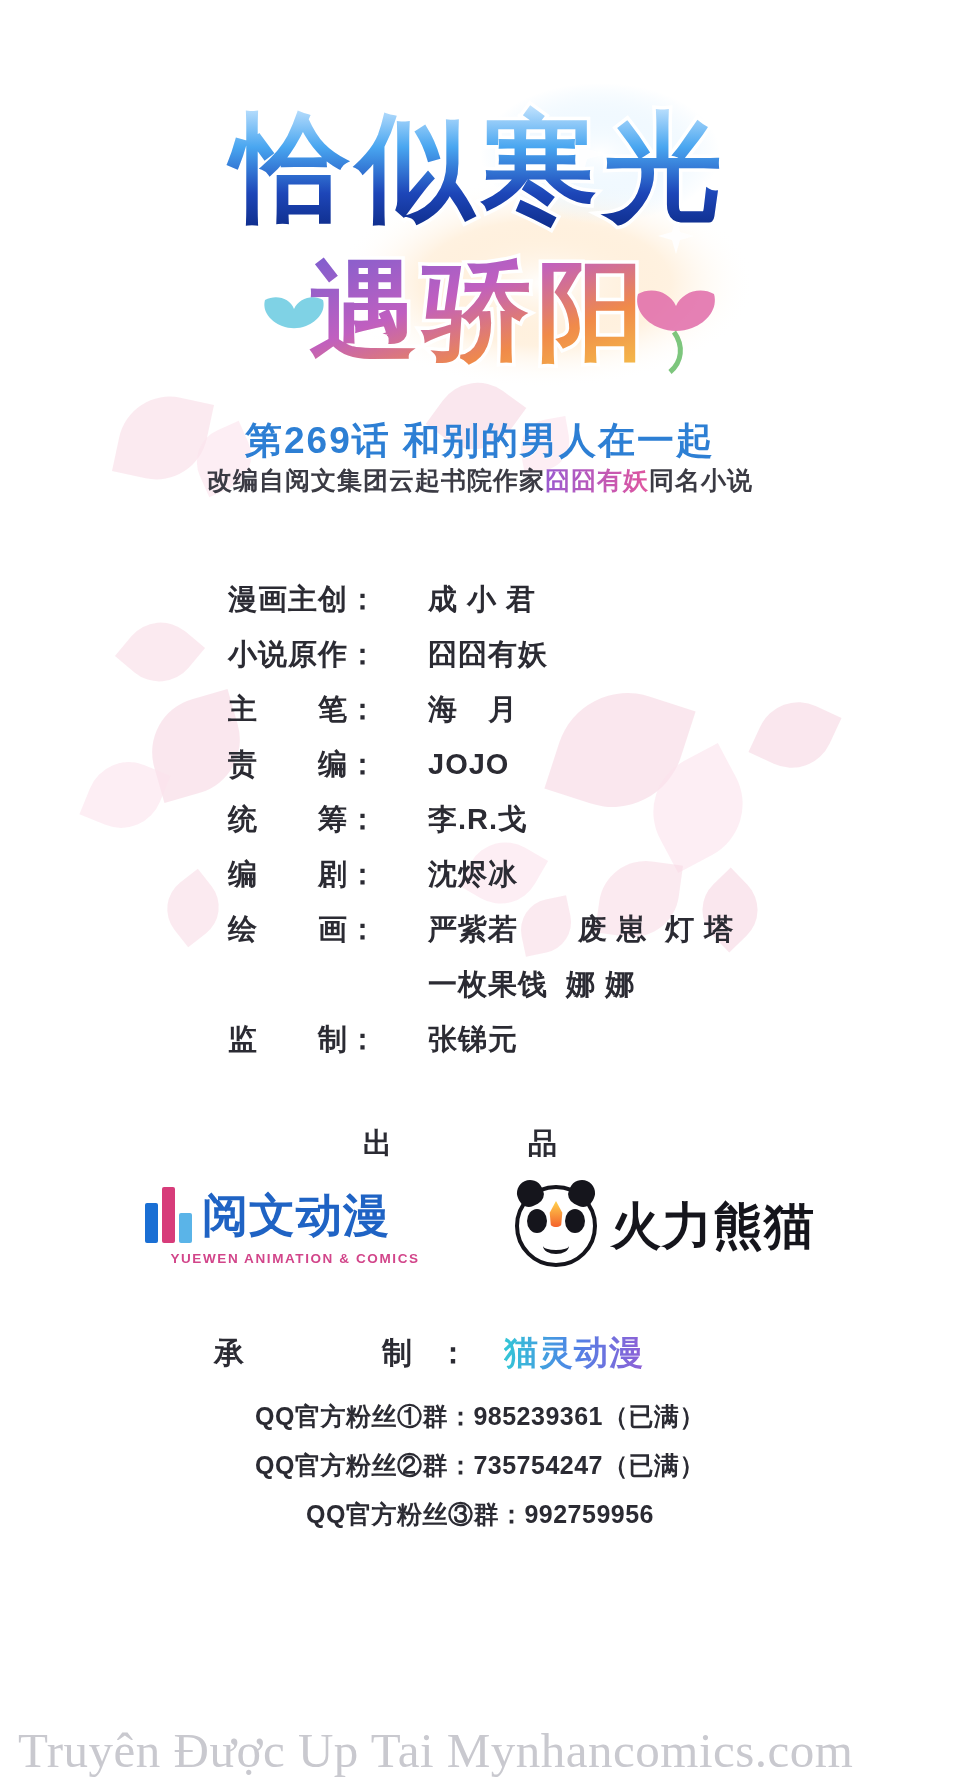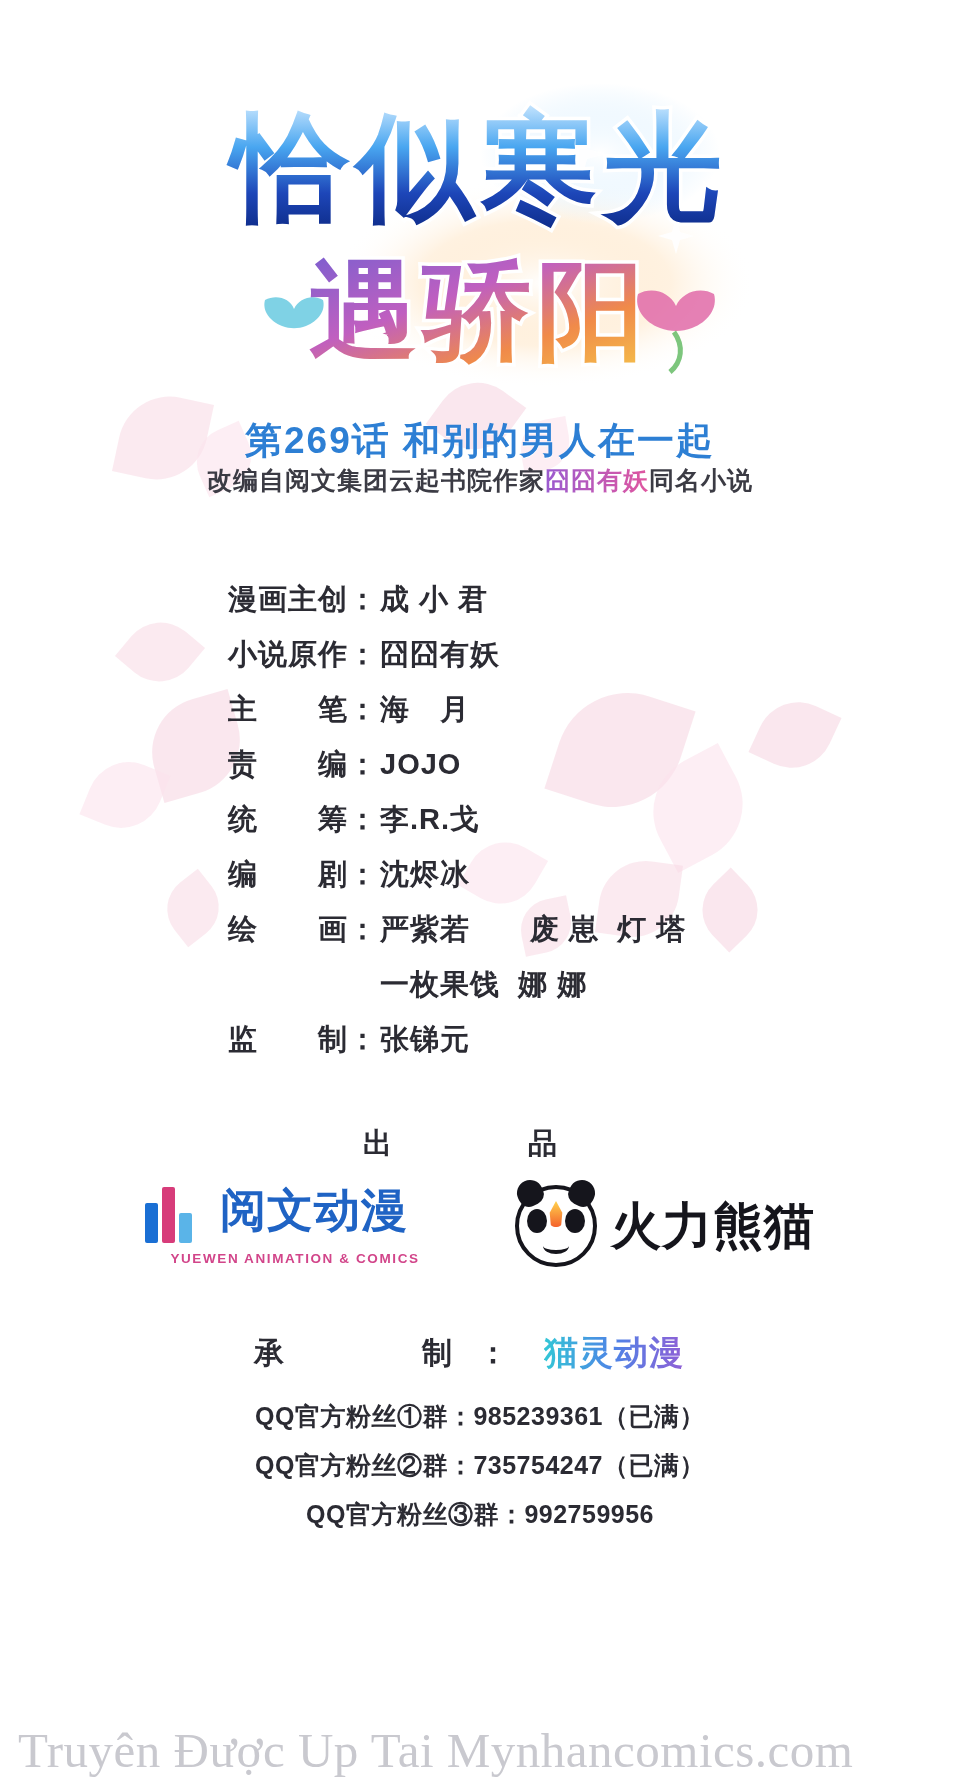--- a/index.html
+++ b/index.html
@@ -91,20 +91,21 @@
     margin-bottom: 15px;
     letter-spacing: 1px;
   }
   .credit-label {
     width: 152px;
     flex: 0 0 152px;
     white-space: pre;
   }
   .credit-value {
     white-space: pre;
+    margin-left: 48px;
   }
   .credit-row.indent .credit-label { visibility: hidden; }
 
   
   .produce-word {
     position: absolute;
     top: 1124px;
     left: 0;
     width: 920px;
     text-align: center;
@@ -123,21 +124,22 @@
     display: flex;
     justify-content: center;
     align-items: center;
     gap: 70px;
     z-index: 3;
   }
 
   .logo-yuewen { width: 300px; }
   .logo-yuewen .mark {
     display: flex;
-    gap: 28px;
+    align-items: center;
+    gap: 10px;
   }
   .logo-yuewen .bars {
     display: flex;
     align-items: flex-end;
     gap: 4px;
     height: 56px;
   }
   .logo-yuewen .bars i {
     display: block;
     width: 13px;
@@ -228,21 +230,20 @@
   .made-by {
     position: absolute;
     top: 1330px;
     left: 0;
     width: 832px;
     display: flex;
     justify-content: center;
     align-items: center;
     gap: 10px;
     z-index: 3;
-    padding-left: 40px;
   }
   .made-by .label {
     font-size: 30px;
     font-weight: bold;
     letter-spacing: 26px;
     text-indent: 26px;
     color: #2b2b33;
   }
   .made-by .studio {
     font-size: 34px;

